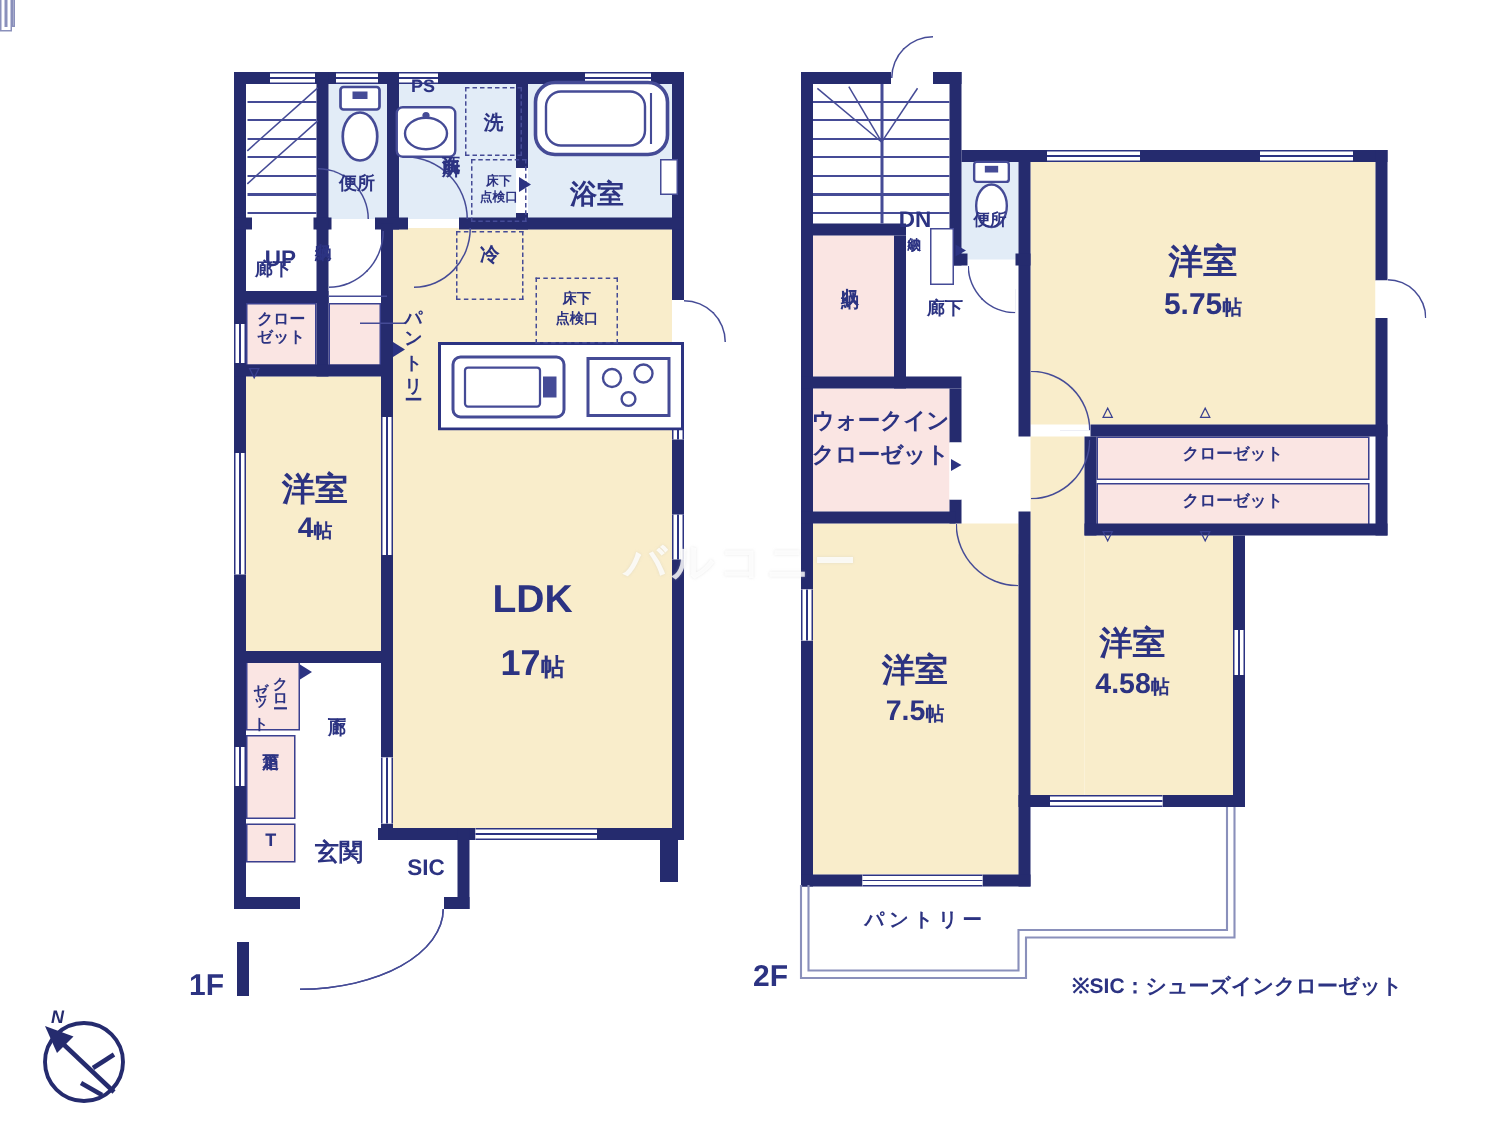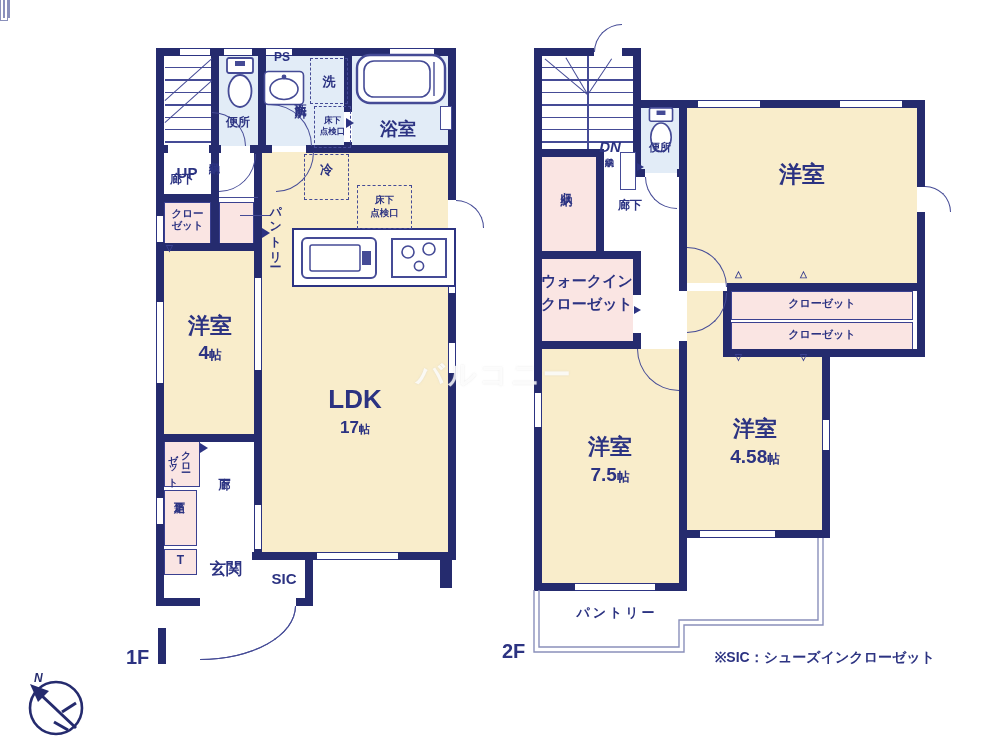--- a/index.html
+++ b/index.html
@@ -168,21 +168,21 @@
       <div>クロー</div>
         <div>ゼット</div>
     </div>
     <div class="vlbl" style="left:269px;top:197px;font-size:12px;letter-spacing:2px"><span>パントリー</span></div>
     <div class="lbl" style="left:165px;top:313px;width:90px;font-size:22px">
       <div>洋室</div>
       <div style="font-size:19px;margin-top:4px"><span>4</span><span class="unit">帖</span></div>
     </div>
     <div class="lbl" style="left:295px;top:385px;width:120px;font-size:26px;font-weight:600">
       <div>LDK</div>
-      <div style="font-size:17px;margin-top:3px"><span>17</span><span class="unit">帖</span></div>
+      <div style="font-size:24px;margin-top:14px"><span>17</span><span class="unit">帖</span></div>
     </div>
     <div class="vlbl" style="left:218px;top:468px;font-size:12px"><span>廊下</span></div>
     <div class="vlbl" style="left:180px;top:444px;font-size:10px;letter-spacing:0"><span>クロー</span></div>
     <div class="vlbl" style="left:167px;top:448px;font-size:10px;letter-spacing:0"><span>ゼット</span></div>
     <div class="vlbl" style="left:173px;top:494px;font-size:11px;letter-spacing:0"><span>下足箱</span></div>
     <div class="lbl" style="left:164px;top:554px;width:33px;font-size:12px"><span>T</span></div>
     <div class="lbl" style="left:186px;top:560px;width:80px;font-size:16px"><span>玄関</span></div>
     <div class="lbl" style="left:256px;top:570px;width:56px;font-size:15px"><span>SIC</span></div>
 
     
@@ -270,31 +270,32 @@
     <span class="mark" style="position:absolute;left:735px;top:269px">△</span>
     <span class="mark" style="position:absolute;left:800px;top:269px">△</span>
     <span class="mark" style="position:absolute;left:735px;top:352px">▽</span>
     <span class="mark" style="position:absolute;left:800px;top:352px">▽</span>
 
     <svg style="position:absolute;left:530px;top:534px" width="302" height="124" viewBox="0 0 302 124">
       <path d="M4 56 L4 118 L154 118 L154 91 L293 91 L293 4" fill="none" stroke="#8a90bb" stroke-width="1.4"></path>
       <path d="M9 56 L9 113 L149 113 L149 86 L288 86 L288 4" fill="none" stroke="#8a90bb" stroke-width="1.4"></path>
     </svg>
 
-    <div class="lbl" style="left:592px;top:138px;width:36px;font-size:15px;font-style:italic"><span>DN</span></div>
+    <div class="lbl" style="left:592px;top:138px;width:36px;font-size:15px;"><span>DN</span></div>
     <div class="vlbl" style="left:604px;top:151px;font-size:9px;letter-spacing:0"><span>収納</span></div>
     <div class="lbl" style="left:638px;top:141px;width:44px;font-size:11px"><span>便所</span></div>
     <div class="lbl" style="left:608px;top:199px;width:44px;font-size:12px"><span>廊下</span></div>
     <div class="vlbl" style="left:560px;top:182px;font-size:12px;letter-spacing:3px"><span>収納</span></div>
     <div class="lbl" style="left:539px;top:270px;width:96px;font-size:15px;line-height:1.5">
       <div>ウォークイン</div>
         <div>クローゼット</div>
     </div>
     <div class="lbl" style="left:687px;top:161px;width:230px;font-size:23px">
       <div>洋室</div>
+      <div style="font-size:20px;margin-top:5px"><span>5.75</span><span class="unit">帖</span></div>
     </div>
     <div class="lbl" style="left:731px;top:297px;width:182px;font-size:11px"><span>クローゼット</span></div>
     <div class="lbl" style="left:731px;top:328px;width:182px;font-size:11px"><span>クローゼット</span></div>
     <div class="lbl" style="left:541px;top:434px;width:138px;font-size:22px">
       <div>洋室</div>
       <div style="font-size:19px;margin-top:5px"><span>7.5</span><span class="unit">帖</span></div>
     </div>
     <div class="lbl" style="left:687px;top:416px;width:136px;font-size:22px">
       <div>洋室</div>
       <div style="font-size:19px;margin-top:5px"><span>4.58</span><span class="unit">帖</span></div>

